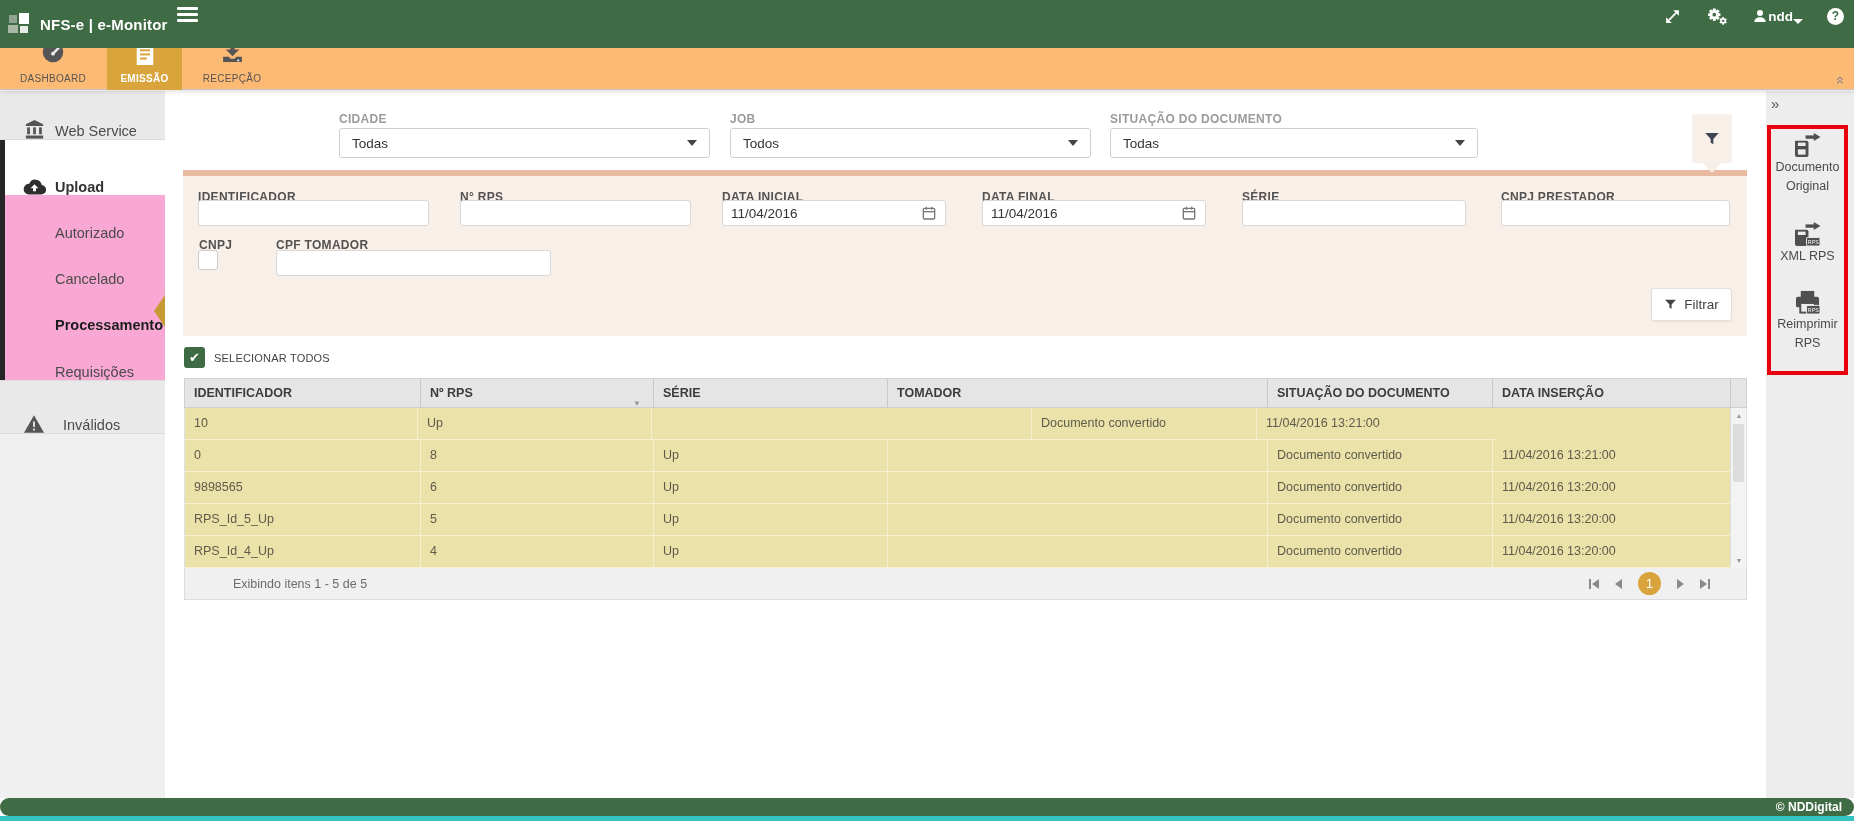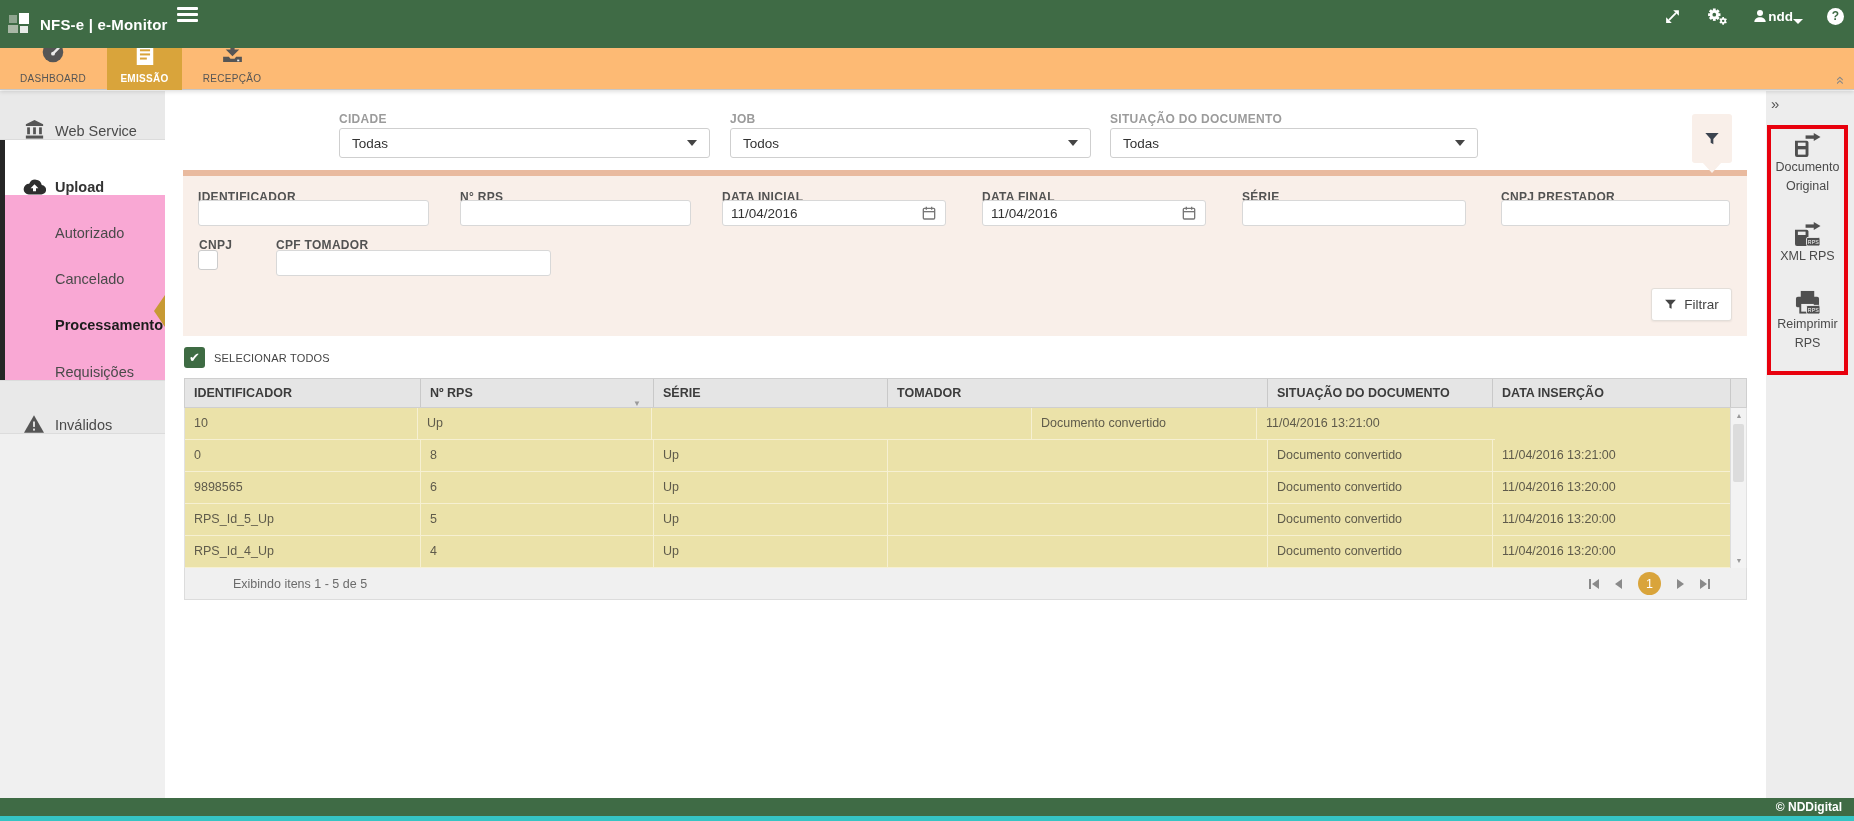--- a/index.html
+++ b/index.html
@@ -43,21 +43,21 @@
   .nav-row { position:relative; display:flex; align-items:flex-end; font-size:14.5px; color:#4a4a4a; cursor:pointer; }
   .nav-ico { position:absolute; left:22px; width:24px; display:flex; justify-content:center; }
   .nav-label { margin-left:55px; }
   .row-ws   { height:49px; background:#e9e9e9; border-bottom:1px solid #dcdcdc; }
   .row-upload { height:55px; background:#fff; }
   .row-upload .nav-label { font-weight:bold; color:#333; }
   .row-child { height:46px; background:#f9a8d4; }
   .row-child .nav-label { margin-left:55px; }
   .row-proc .nav-label { font-weight:bold; color:#1d1d1d; }
   .row-req { height:47px; }
-  .row-inv { height:54px; background:#e9e9e9; border-top:1px solid #dcdcdc; border-bottom:1px solid #dcdcdc; }
+  .row-inv { height:54px; background:#e9e9e9; border-top:1px solid #dcdcdc; border-bottom:1px solid #dcdcdc;padding-left:8px; }
   .group-bar { position:absolute; left:0; top:49px; width:5px; height:240px; background:#262626; }
   .proc-marker { position:absolute; right:0; top:204px; width:0; height:0;
     border-top:16px solid transparent; border-bottom:16px solid transparent; border-right:11px solid #c79a33; }
 
   
   .sel-label, .fld-label { position:absolute; font-size:12px; font-weight:bold; letter-spacing:.3px; }
   .sel-label { color:#9b9b9b; }
   .sel { position:absolute; height:30px; background:#fff; border:1px solid #cfcfcf; border-radius:3px;
     display:flex; align-items:center; padding:0 12px; font-size:13.5px; color:#333; cursor:pointer; }
   .sel .sel-caret { margin-left:auto; width:0; height:0;
@@ -122,21 +122,21 @@
   .rpanel-toggle { position:absolute; left:5px; top:4px; font-size:15px; color:#555; cursor:pointer; }
   .rpanel-toggle::after { content:"\00BB"; }
   .red-box { position:absolute; left:1px; top:34px; width:81px; height:250px;
     border:4px solid #e8000d; display:flex; flex-direction:column; align-items:center; }
   .action { display:flex; flex-direction:column; align-items:center; cursor:pointer; }
   .action-label { font-size:12.5px; color:#4a4a4a; line-height:19px; text-align:center; }
   .a1 { margin-top:4px; } .a2 { margin-top:26px; } .a3 { margin-top:24px; }
 
   
   .footbar { position:absolute; left:0; top:798px; width:1854px; height:18px; background:#3f6b45;
-    display:flex; align-items:center; z-index:30; }
+    display:flex; align-items:center; z-index:30;border-radius:9px; }
   .copyright { margin-left:auto; margin-right:12px; color:#fff; font-size:12px; font-weight:bold; }
   .tealbar { position:absolute; left:0; top:816px; width:1854px; height:5px; background:#35c4c4; z-index:30; }
 </style>
 </head>
 <body>
 
 <div id="app">
 
   <div class="titlebar">
     <svg class="logo" viewBox="0 0 22 22">

